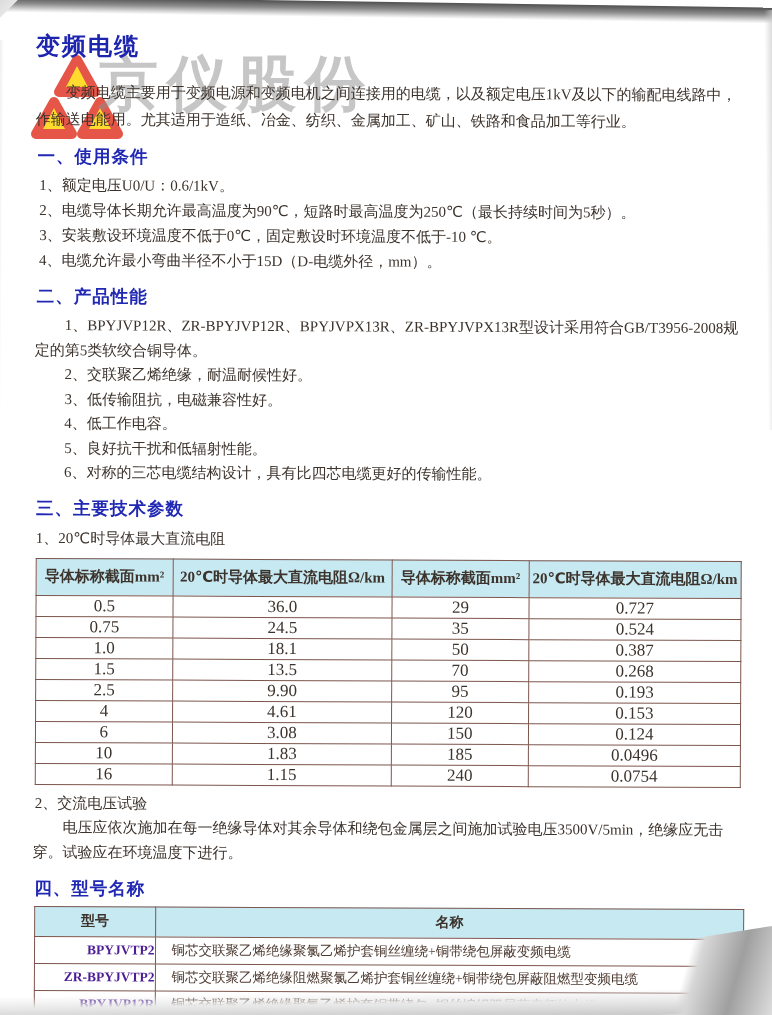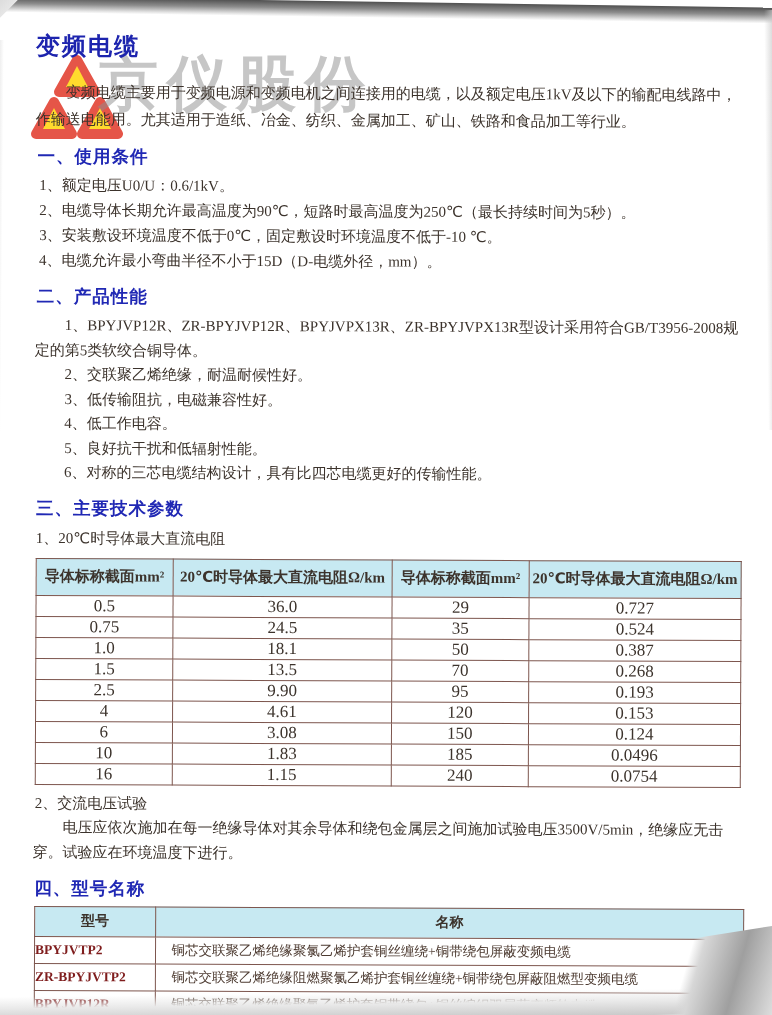--- a/index.html
+++ b/index.html
@@ -52,21 +52,21 @@
   table{border-collapse:collapse;table-layout:fixed;}
   th,td{border:1px solid #7d564e;}
   .res-table{width:706px;margin:10px 0 0 2px;}
   .res-table th{height:34px;font-size:15px;font-weight:bold;background:#c7e9f2;text-align:center;}
   .res-table td{height:19px;font-size:17px;text-align:center;padding:0;}
   .col-a{width:19.4%;} .col-b{width:31.1%;} .col-c{width:19.4%;} .col-d{width:30.1%;}
 
   .model-table{width:710px;margin:6px 0 0 2px;}
   .model-table th{height:27px;font-size:14px;font-weight:bold;background:#c7e9f2;text-align:center;}
   .model-table td{height:26px;font-size:13.5px;text-align:left;padding:0 0 0 16px;color:#4c3a30;}
-  .model-table td.model-code{text-align:left;padding:0;font-weight:bold;color:#7f1d1d;}
+  .model-table td.model-code{text-align:right;padding:0;font-weight:bold;color:#4c1d95;}
   .mcol-a{width:17%;} .mcol-b{width:83%;}
 </style>
 </head>
 <body>
 
 <div class="page">
 
   <div class="watermark-layer">
     <svg class="wm-logo" width="98" height="92" viewBox="0 0 98 92">
       <g>

